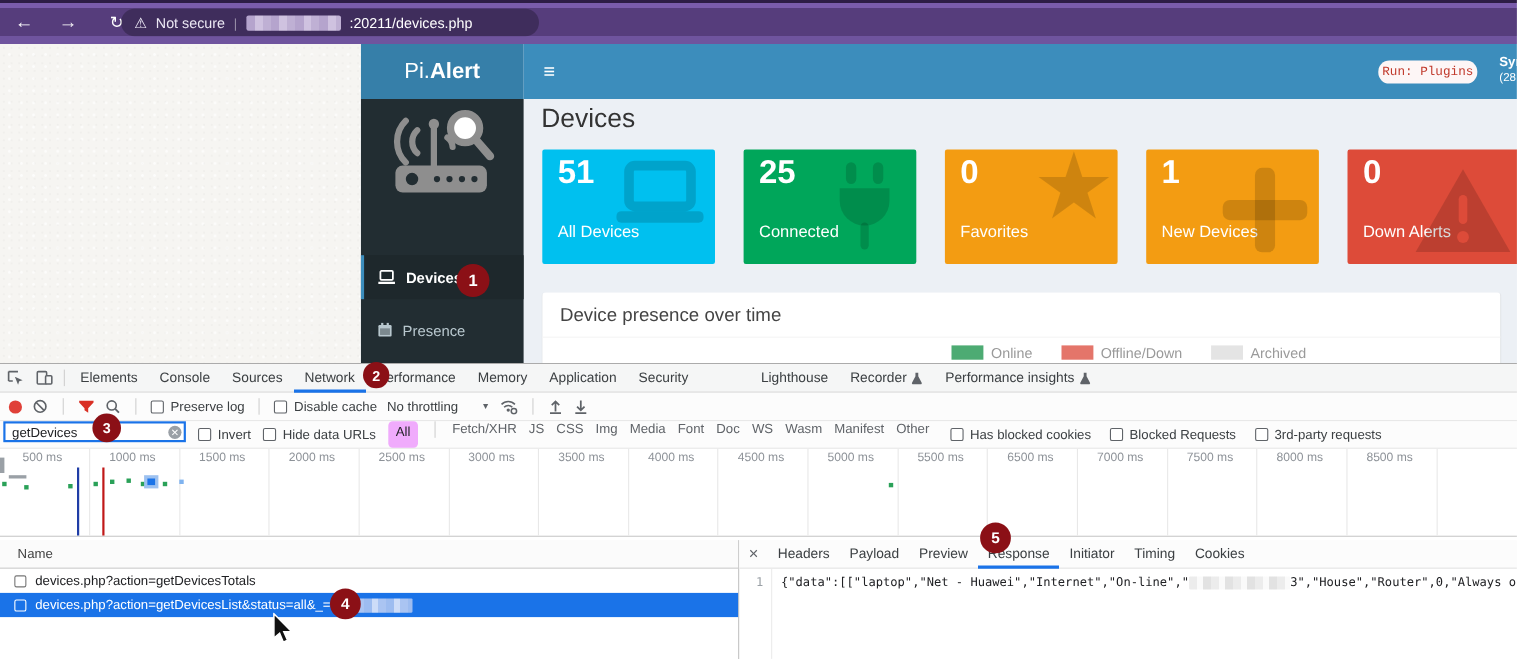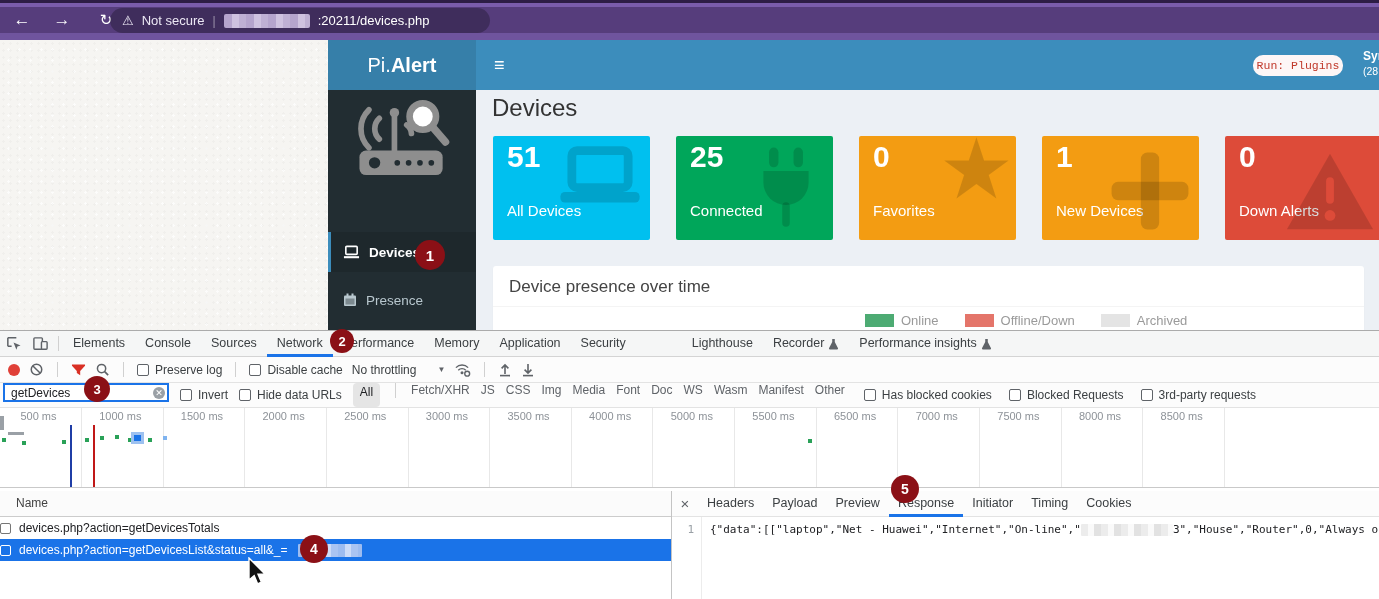--- a/index.html
+++ b/index.html
@@ -86,35 +86,35 @@
   .throt { display:flex; align-items:center; gap:7px; white-space:nowrap; }
   .caret { font-size:8px; color:#5f6368; }
   .dt-filterbar { height:25px; border-bottom:1px solid #e3e3e3; display:flex; 
     gap:11px; padding-left:3px; background:#fcfcfc; }
   .filter-wrap { position:relative; flex:none; }
   .filter-input { width:166px; height:19px; border:2px solid #1a73e8; font-size:12px;
     padding:0 18px 0 6px; font-family:"Liberation Sans",sans-serif; color:#202124; outline:none; }
   .clear-x { position:absolute; right:4px; top:3.5px; width:12px; height:12px; border-radius:50%;
     background:#9aa0a6; color:#fff; font-size:9px; line-height:12px; text-align:center; }
   .chip { color:#5f6368; white-space:nowrap; }
-  .chip.on { background:#e5e5e5; color:#202124; border-radius:4px; padding:2px 7px; }
+  .chip.on { background:#f0abfc; color:#202124; border-radius:4px; padding:2px 7px; }
   .dt-timeline { position:relative; height:80px; border-bottom:1px solid #c9c9c9; overflow:hidden;
     display:flex; background:#fff; }
   .tl-cell { width:81.65px; flex:none; height:79px; border-right:1px solid #e8e8e8; }
   .tl-cell:first-child { width:82px; }
   .tl-cell span { display:block; text-align:center; padding:2px 4px 0 0; font-size:11px; color:#8d9298;
     white-space:nowrap; }
   .mk { position:absolute; }
   .dot { width:4px; height:4px; background:#2aa158; }
   .evt { width:2px; top:17px; height:62px; }
   .dt-bottom { position:absolute; left:0; top:160px; width:1379px; height:109px; display:flex; }
   .req-pane { position:relative; width:672px; height:109px; border-right:1px solid #c4c4c4; flex:none; }
   .req-head { height:26px; line-height:25px; padding-left:16px; background:#fbfbfb;
     border-bottom:1px solid #ccc; color:#424242; }
-  .req-row { height:22px; display:flex; align-items:center; gap:8px; 
+  .req-row { height:22px; display:flex; align-items:center; gap:8px; padding-left:13px;
     font-size:12px; color:#202124; white-space:nowrap; }
   .req-row .cb { width:11px; height:11px; border:1px solid #767676; }
   .req-row.sel { background:#1a73e8; color:#fff; }
   .req-row.sel .cb { border-color:#fff; background:transparent; }
   .blur-req { width:64px; height:13px; margin-left:2px; border-radius:1px;
     background:repeating-linear-gradient(90deg,#9dbcf0 0 7px,#cddcf8 7px 13px,#aac4f2 13px 20px); }
   .detail-pane { position:relative; flex:1; height:109px; overflow:hidden; }
   .det-tabs { height:26px; border-bottom:1px solid #e3e3e3; display:flex; align-items:center; background:#fcfcfc; }
   .det-close { width:26px; text-align:center; font-size:15px; color:#5f6368; }
   .det-tab { padding:0 9px; height:26px; line-height:24px; font-size:12.5px; white-space:nowrap; }
@@ -431,20 +431,23 @@
       <div class="tl-cell">
           <span>3000 ms</span>
         </div>
       <div class="tl-cell">
           <span>3500 ms</span>
         </div>
       <div class="tl-cell">
           <span>4000 ms</span>
         </div>
       <div class="tl-cell">
+          <span>4500 ms</span>
+        </div>
+      <div class="tl-cell">
           <span>5000 ms</span>
         </div>
       <div class="tl-cell">
           <span>5500 ms</span>
         </div>
       <div class="tl-cell">
           <span>6500 ms</span>
         </div>
       <div class="tl-cell">
           <span>7000 ms</span>

